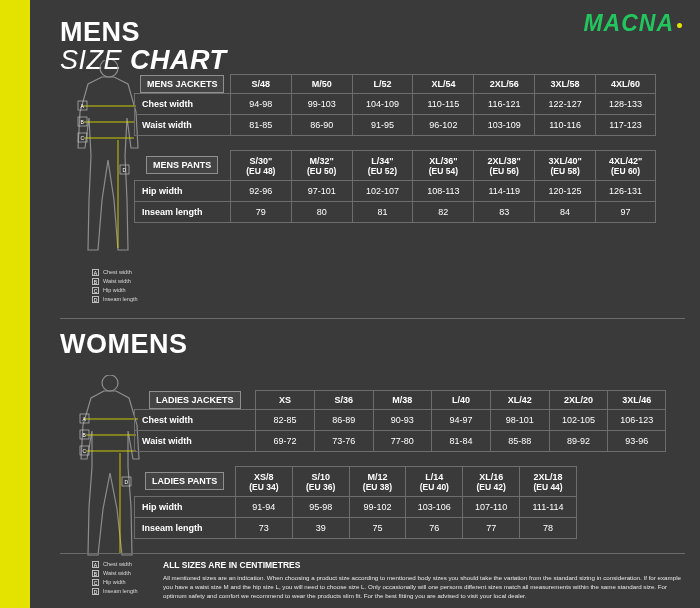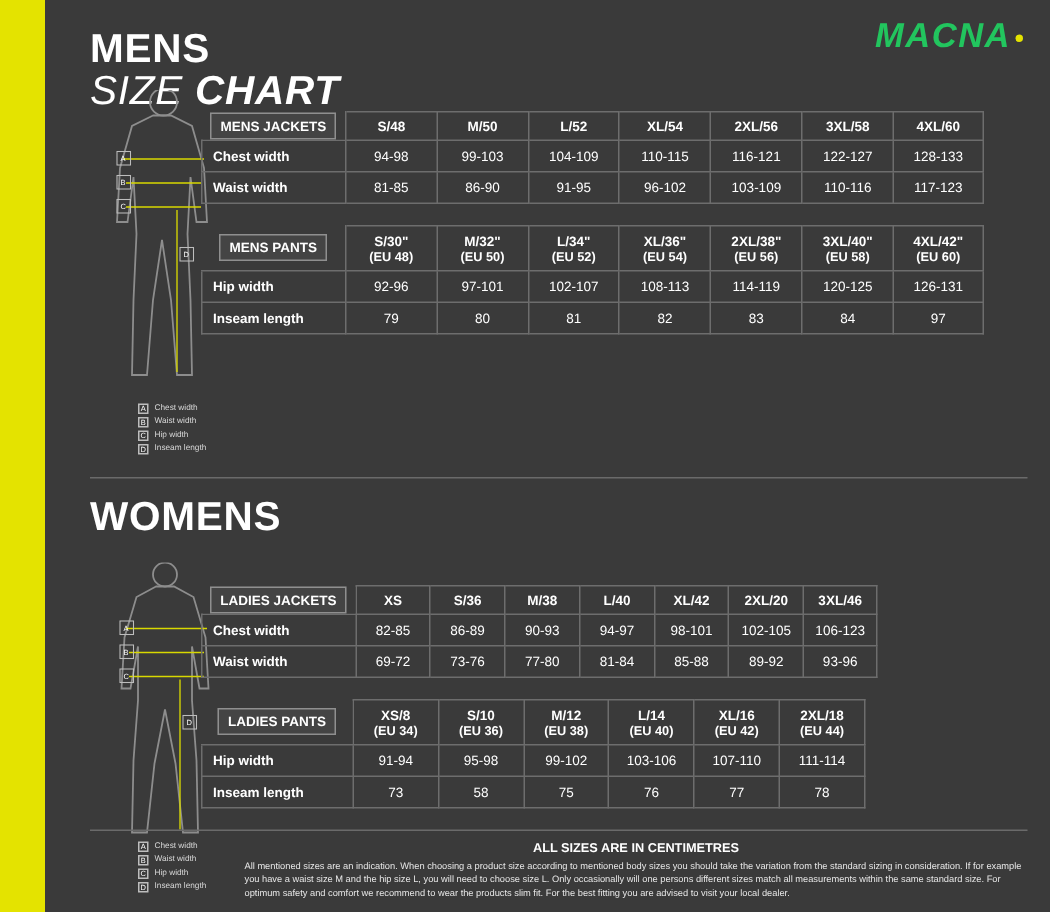--- a/index.html
+++ b/index.html
@@ -132,21 +132,20 @@
   
   .footer {
     position: absolute;
     left: 133px; top: 560px;
     width: 522px;
   }
   .footer h4 {
     font-size: 8.5px;
     font-weight: bold;
     margin-bottom: 3px;
-    text-align: center;
   }
   .footer p {
     font-size: 6.2px;
     line-height: 9px;
     color: #e6e6e6;
   }
 </style>
 </head>
 <body>
 
@@ -340,21 +339,21 @@
       <div class="row">
           <span class="key">C</span>
           <span>Hip width</span>
         </div>
       <div class="row">
           <span class="key">D</span>
           <span>Inseam length</span>
         </div>
     </div>
 
-    <table id="womens-jackets-table" style="left:104px; top:390px; width:451px;">
+    <table id="womens-jackets-table" style="left:104px; top:390px; width:532px;">
       <colgroup>
         <col style="width:101px">
           <col style="width:49px">
           <col style="width:49px">
           <col style="width:49px">
           <col style="width:49px">
           <col style="width:49px">
           <col style="width:49px">
           <col style="width:48px">
       </colgroup>
@@ -417,21 +416,21 @@
         <td class="cell">91-94</td>
         <td class="cell">95-98</td>
         <td class="cell">99-102</td>
         <td class="cell">103-106</td>
         <td class="cell">107-110</td>
         <td class="cell">111-114</td>
       </tr>
       <tr style="height:21px">
         <td class="rowlabel">Inseam length</td>
         <td class="cell">73</td>
-        <td class="cell">58</td>
+        <td class="cell">39</td>
         <td class="cell">75</td>
         <td class="cell">76</td>
         <td class="cell">77</td>
         <td class="cell">78</td>
       </tr>
     </tbody>
       </table>
 
     <div class="divider" id="divider-2"></div>
 

